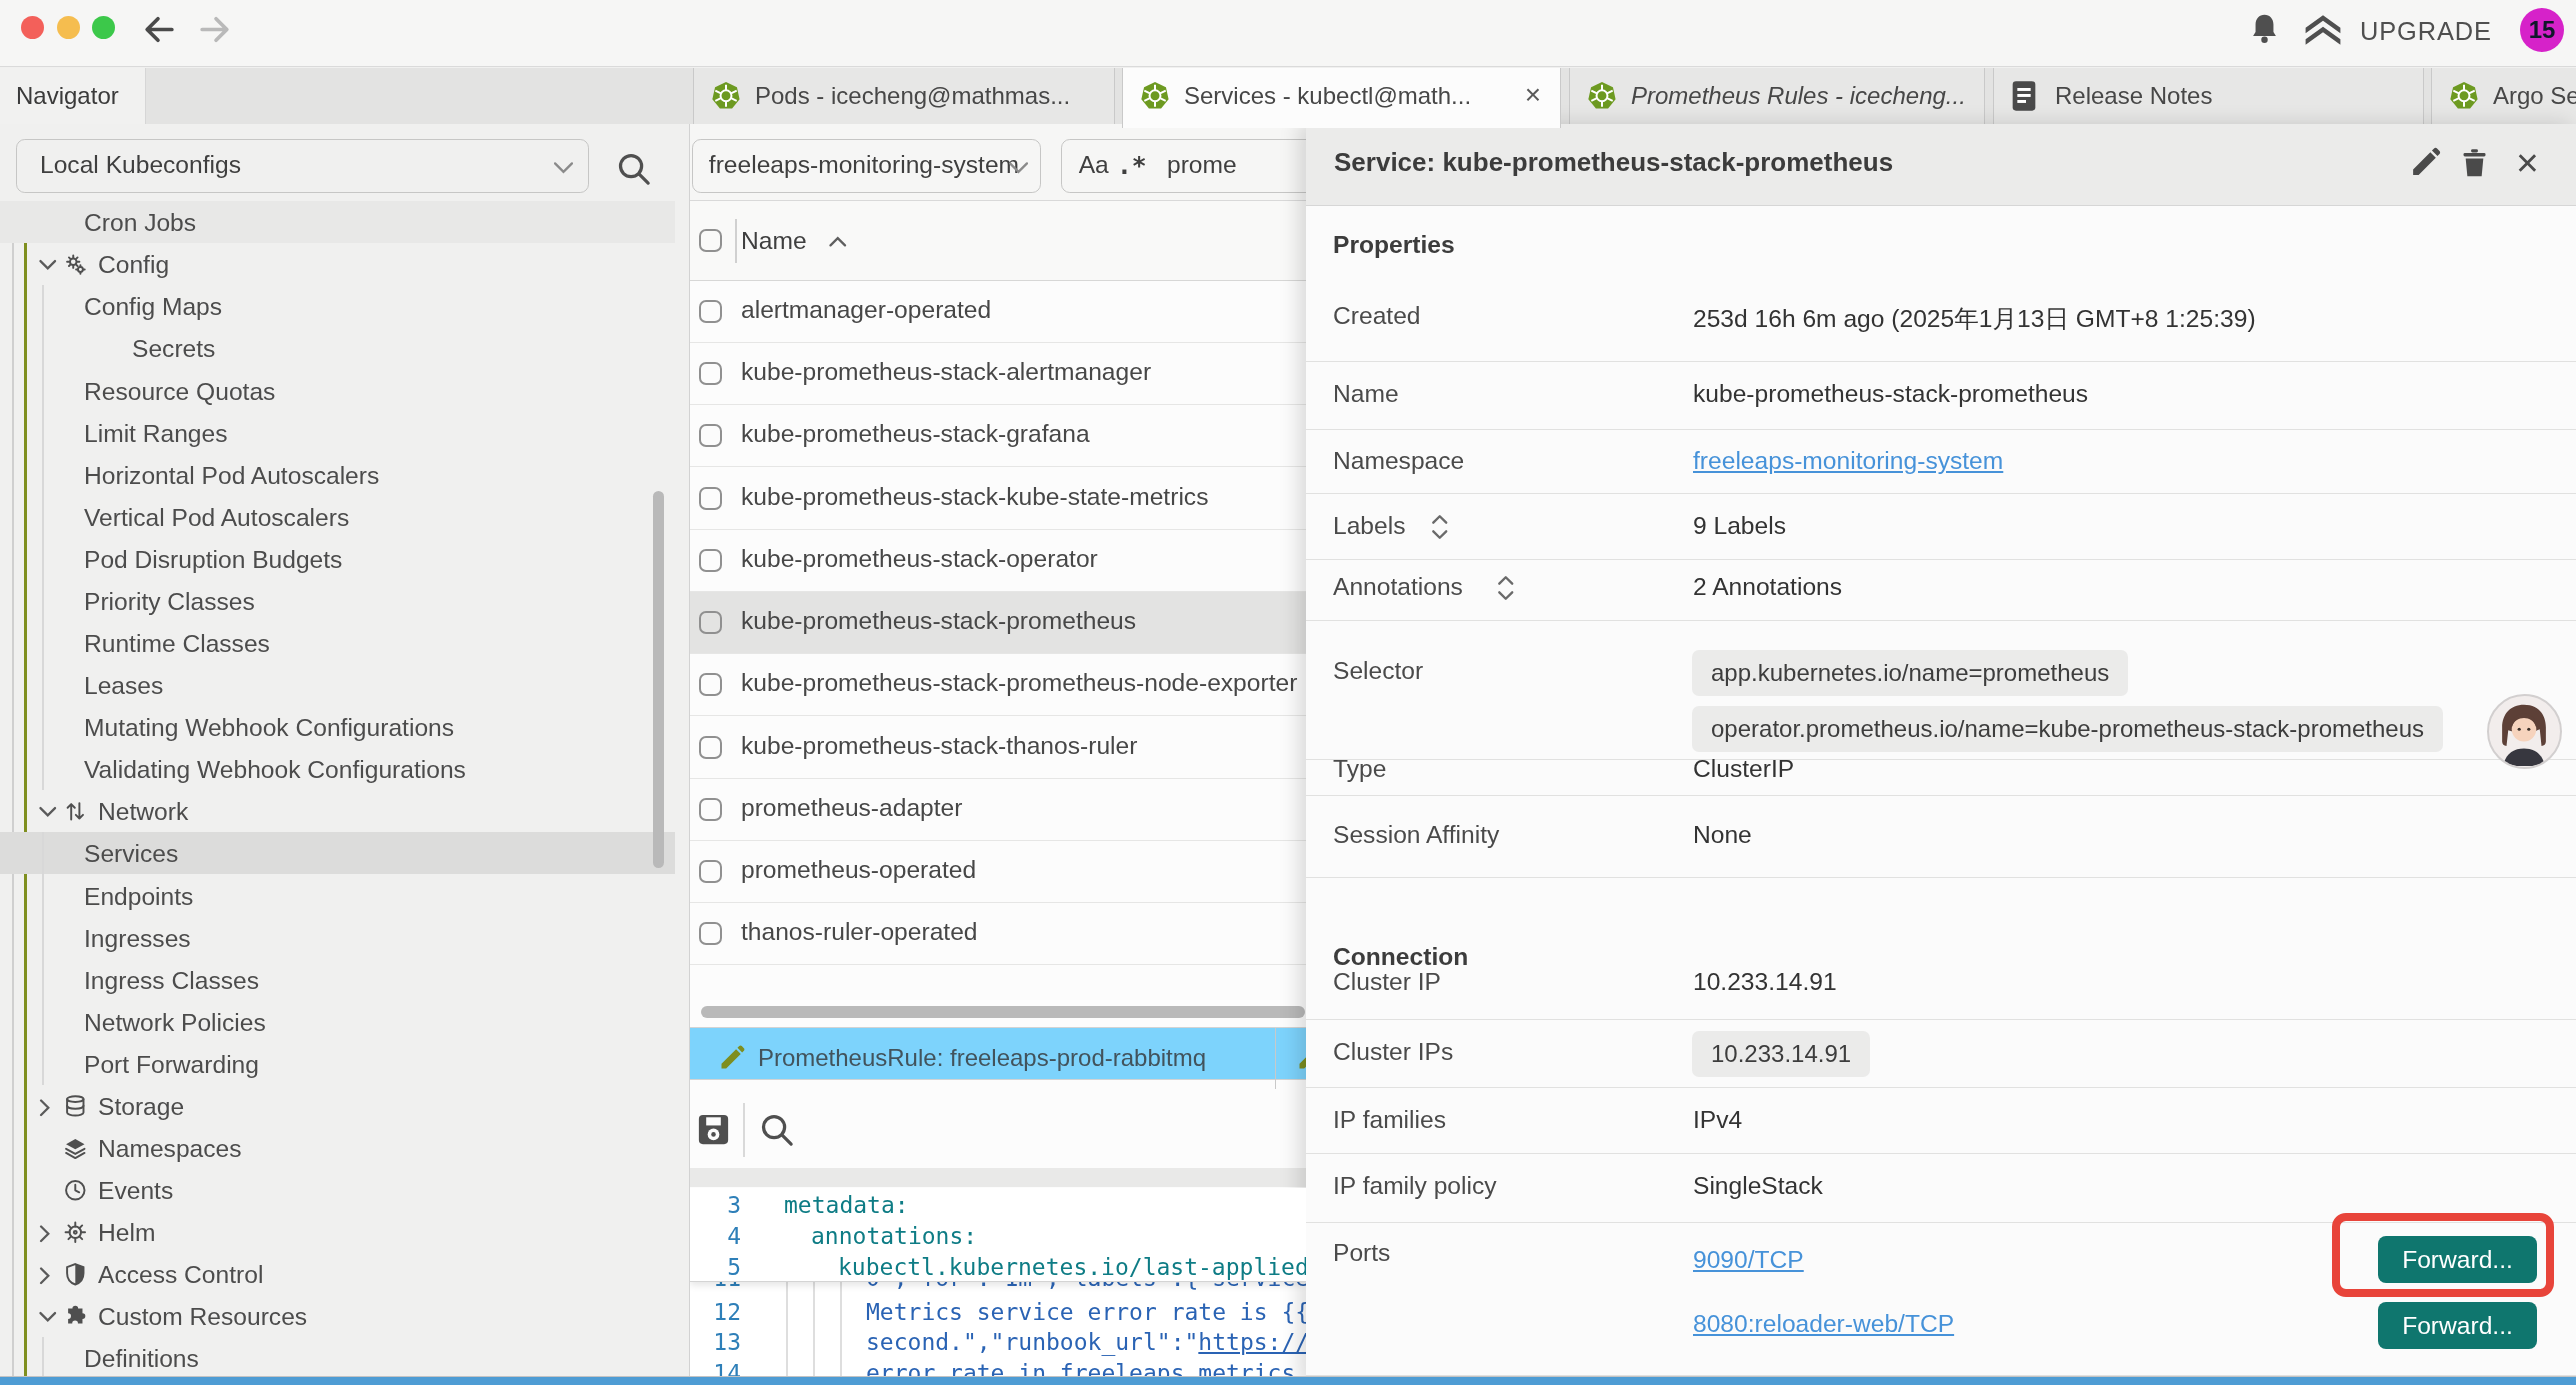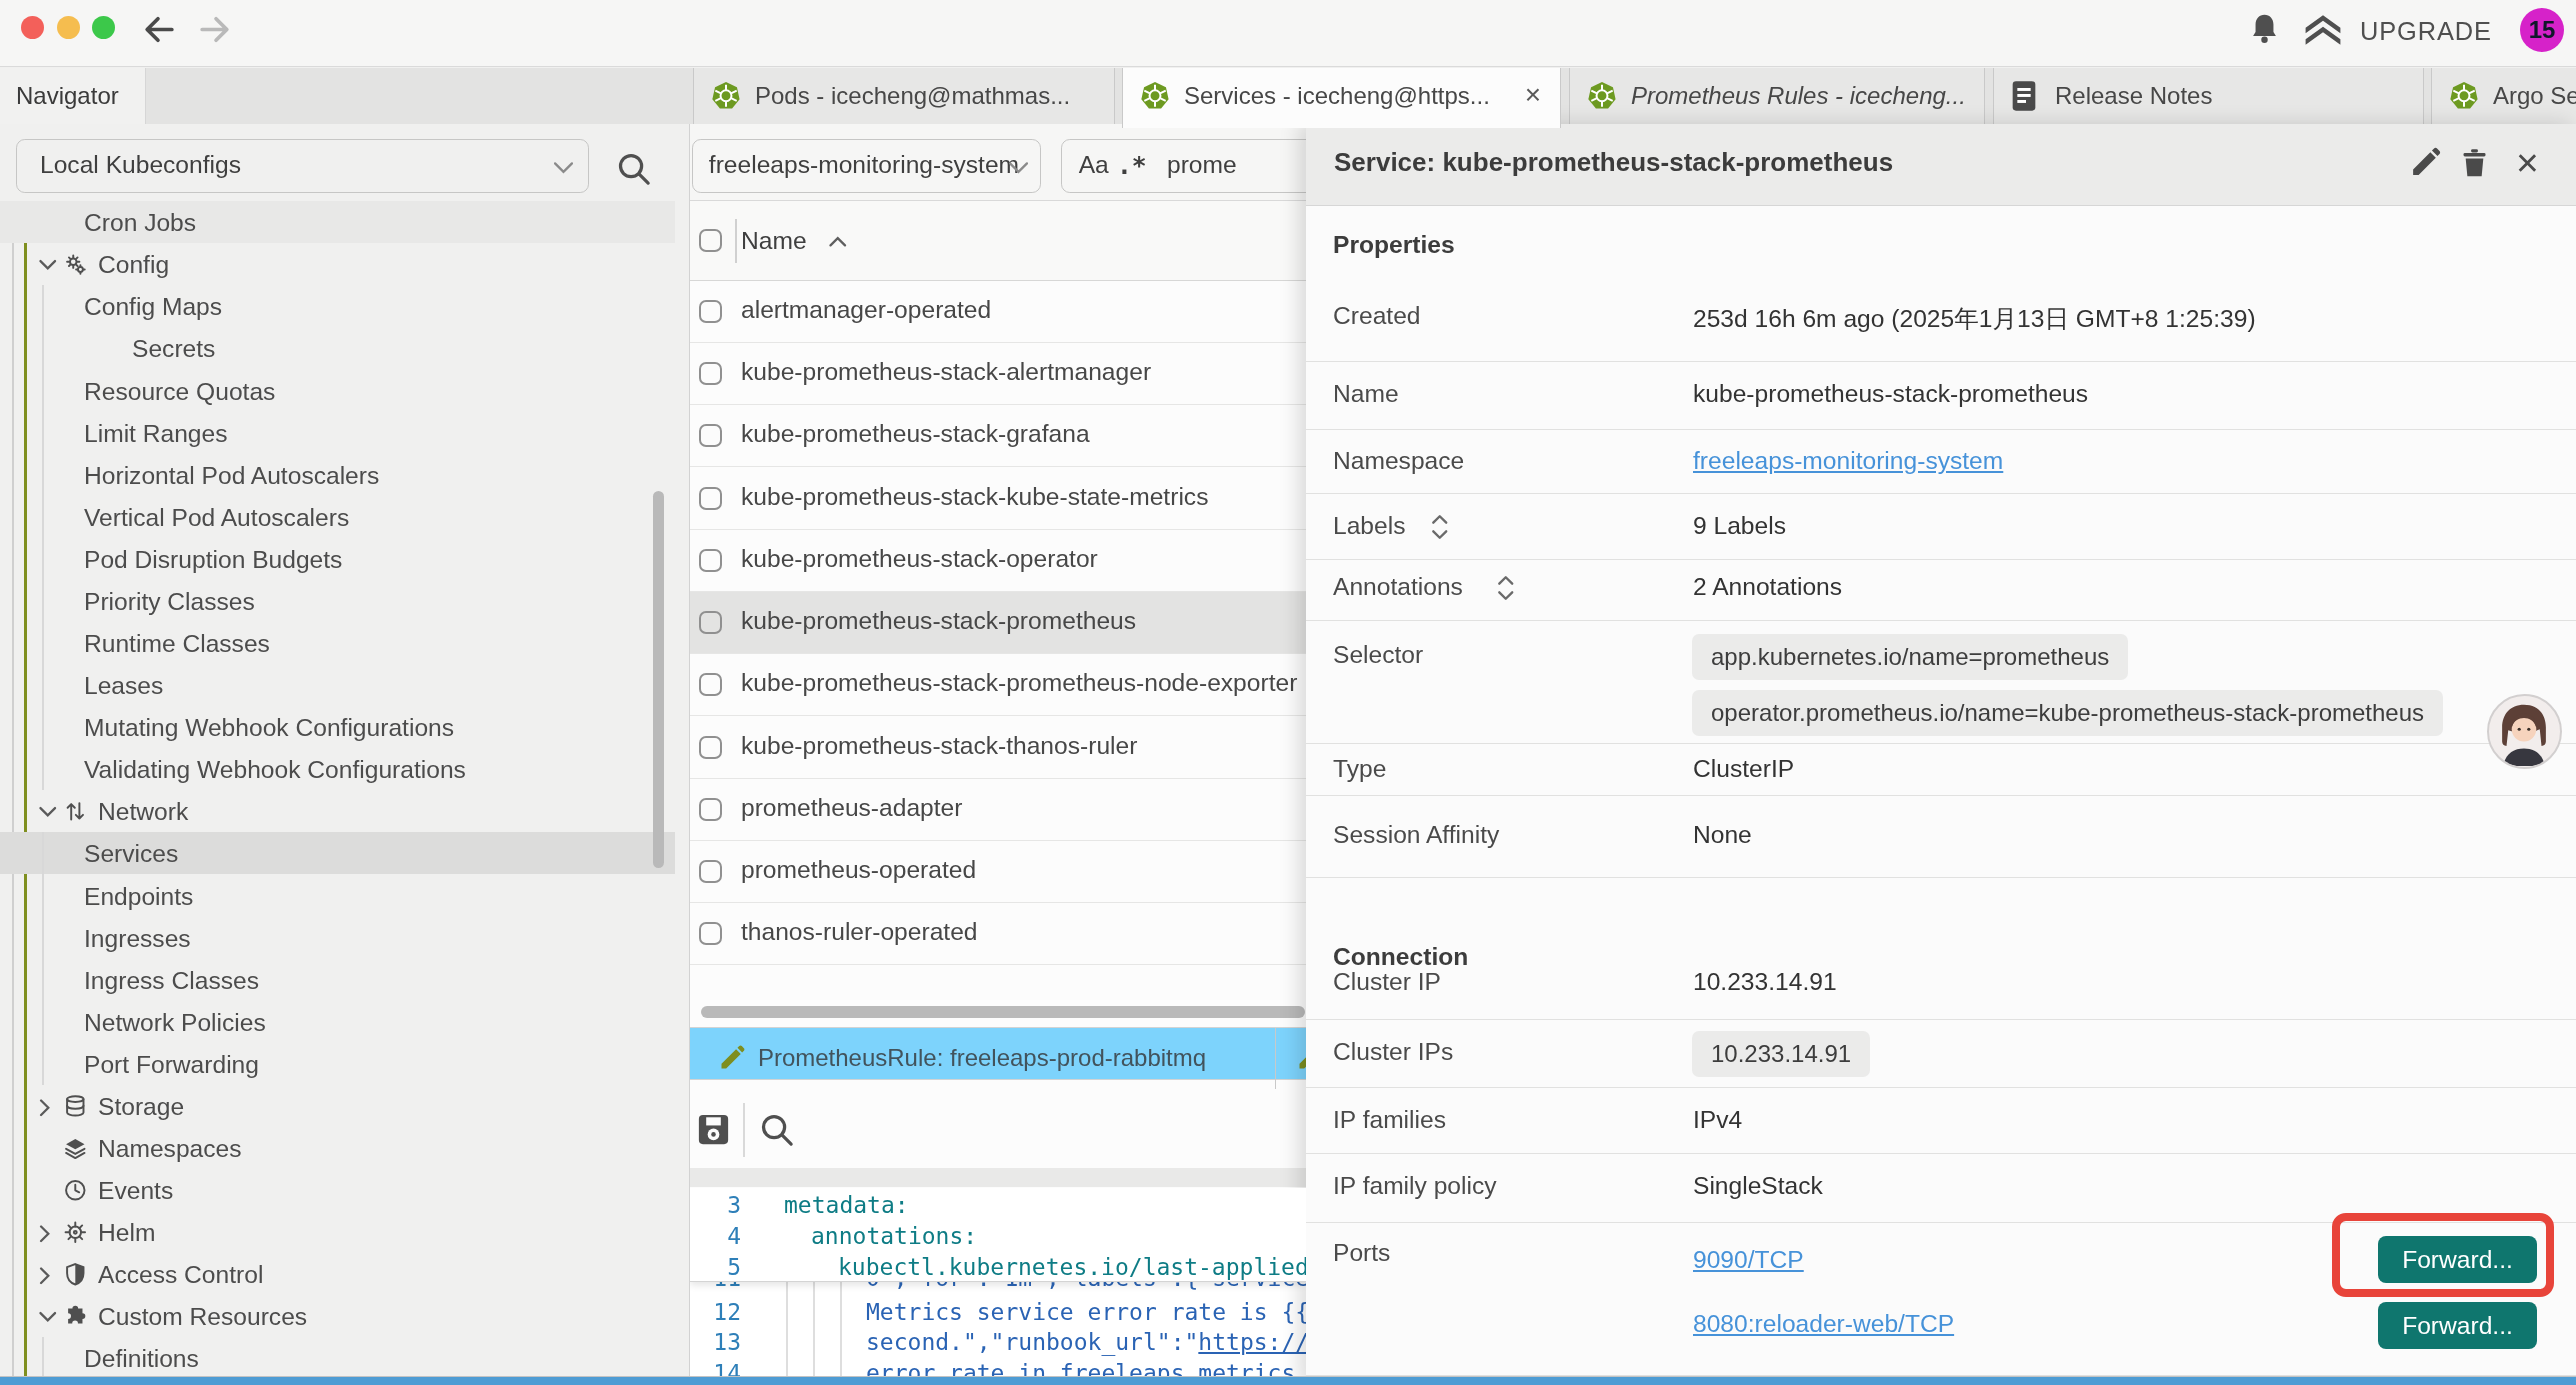--- a/index.html
+++ b/index.html
@@ -131,21 +131,21 @@
               <circle cx="12" cy="11.8" r="4.1" fill="none" stroke="#fff" stroke-width="1.5"></circle>
               <g stroke="#fff" stroke-width="1.5">
                 <line x1="12" y1="3.6" x2="12" y2="7.5"></line>
                 <line x1="12" y1="16.1" x2="12" y2="20"></line>
                 <line x1="4" y1="8" x2="8.2" y2="10"></line>
                 <line x1="15.8" y1="13.6" x2="20" y2="15.6"></line>
                 <line x1="4" y1="15.6" x2="8.2" y2="13.6"></line>
                 <line x1="15.8" y1="10" x2="20" y2="8"></line>
               </g>
             </svg></span>
-          <span class="tlabel">Services - icecheng@https...</span>
+          <span class="tlabel">Services - kubectl@math...</span>
           <span class="tclose">×</span>
         </div>
         <div class="tab" style="left: 1569px; width: 416px;">
           <span class="ticon"><svg width="32" height="32" viewBox="0 0 24 24">
               <polygon points="12,1.5 20.2,5.45 22.2,14.35 16.56,21.46 7.44,21.46 1.76,14.35 3.8,5.45" fill="#6d9a21"></polygon>
               <circle cx="12" cy="11.8" r="4.1" fill="none" stroke="#fff" stroke-width="1.5"></circle>
               <g stroke="#fff" stroke-width="1.5">
                 <line x1="12" y1="3.6" x2="12" y2="7.5"></line>
                 <line x1="12" y1="16.1" x2="12" y2="20"></line>
                 <line x1="4" y1="8" x2="8.2" y2="10"></line>
@@ -550,21 +550,21 @@
           <span class="dvalue" style="top: 17.5px;">9 Labels</span>
         </div>
         <div class="drow" style="top: 432px; height: 65px;">
           <span class="dlabel" style="top: 16.7px;">Annotations</span>
           <span class="abs" style="left: 191px; top: 18.4px;"><svg width="17.5" height="28" viewBox="0 0 16 26" fill="none" stroke="#6a6a6a" stroke-width="2.2" stroke-linecap="round" stroke-linejoin="round">
               <polyline points="2,9 8,3 14,9"></polyline>
               <polyline points="2,17 8,23 14,17"></polyline>
             </svg></span>
           <span class="dvalue" style="top: 16.7px;">2 Annotations</span>
         </div>
-        <div class="drow" style="top: 501px; height: 119px; text-decoration: underline;">
+        <div class="drow" style="top: 517px; height: 119px; text-decoration: underline;">
           <span class="dlabel" style="top: 16px;">Selector</span>
           <span class="chip" style="top: 8.8px;">app.kubernetes.io/name=prometheus</span>
           <span class="chip" style="top: 65px;">operator.prometheus.io/name=kube-prometheus-stack-prometheus</span>
         </div>
         <div class="drow" style="top: 620px; height: 52px;">
           <span class="dlabel" style="top: 10.5px;">Type</span>
           <span class="dvalue" style="top: 10.5px;">ClusterIP</span>
         </div>
         <div class="drow" style="top: 672px; height: 82px;">
           <span class="dlabel" style="top: 25.4px;">Session Affinity</span>

